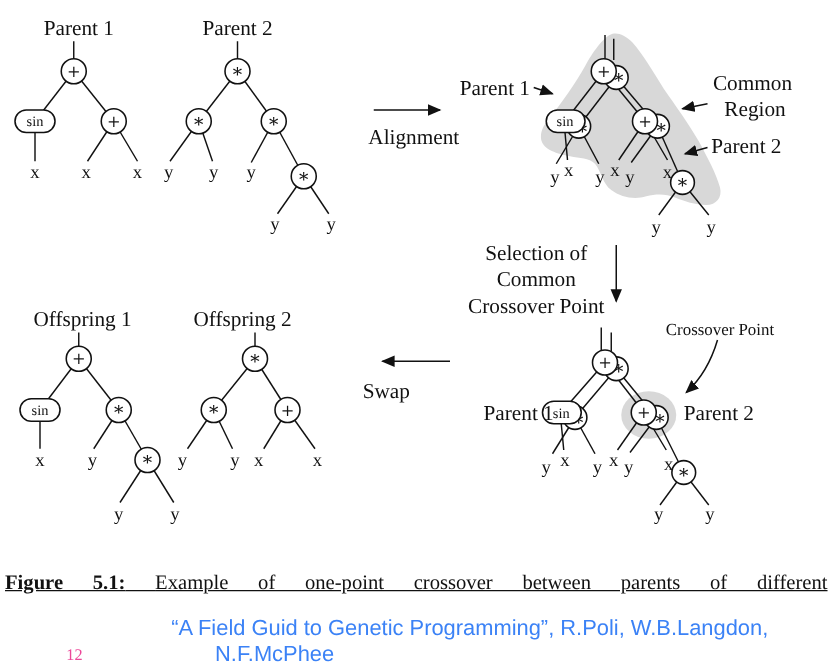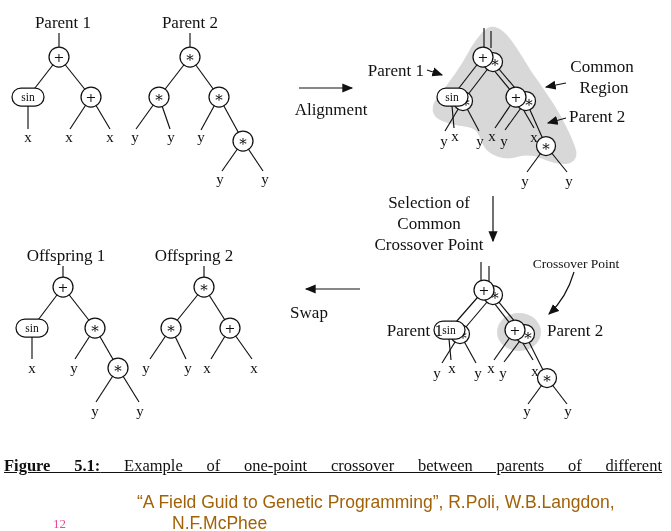--- a/index.html
+++ b/index.html
@@ -13,21 +13,21 @@
   .t17{font:17px "Liberation Serif",serif;}
   .t13{font:13.5px "Liberation Serif",serif;}
   .leaf{font:15px "Liberation Serif",serif;}
   .sym{font:13px "DejaVu Serif",serif;}
   .ast{font:15px "DejaVu Serif",serif;}
   .sin{font:11.5px "Liberation Serif",serif;}
   .arrow{stroke:#111;stroke-width:1.2;fill:none;}
   .caption{position:absolute;left:4px;top:455px;width:658px;
            font:16.5px "Liberation Serif",serif;line-height:21px;text-decoration:underline;}
   .cap-line1{text-align:justify;text-align-last:justify;}
-  .attr{position:absolute;font:17.5px "Liberation Sans",sans-serif;color:#a16207;white-space:nowrap;}
+  .attr{position:absolute;font:17.5px "Liberation Sans",sans-serif;color:#3b82f6;white-space:nowrap;}
   .attr1{left:137px;top:492px;}
   .attr2{left:172px;top:513px;}
   .pagenum{position:absolute;left:53px;top:516px;font:13px "Liberation Serif",serif;color:#ec4899;}
 </style>
 </head>
 <body>
 
 <svg width="671" height="455" viewBox="0 0 671 455">
   <defs>
     <marker id="ah" viewBox="0 0 10 8" refX="8.5" refY="4" markerWidth="9.5" markerHeight="8" orient="auto">

